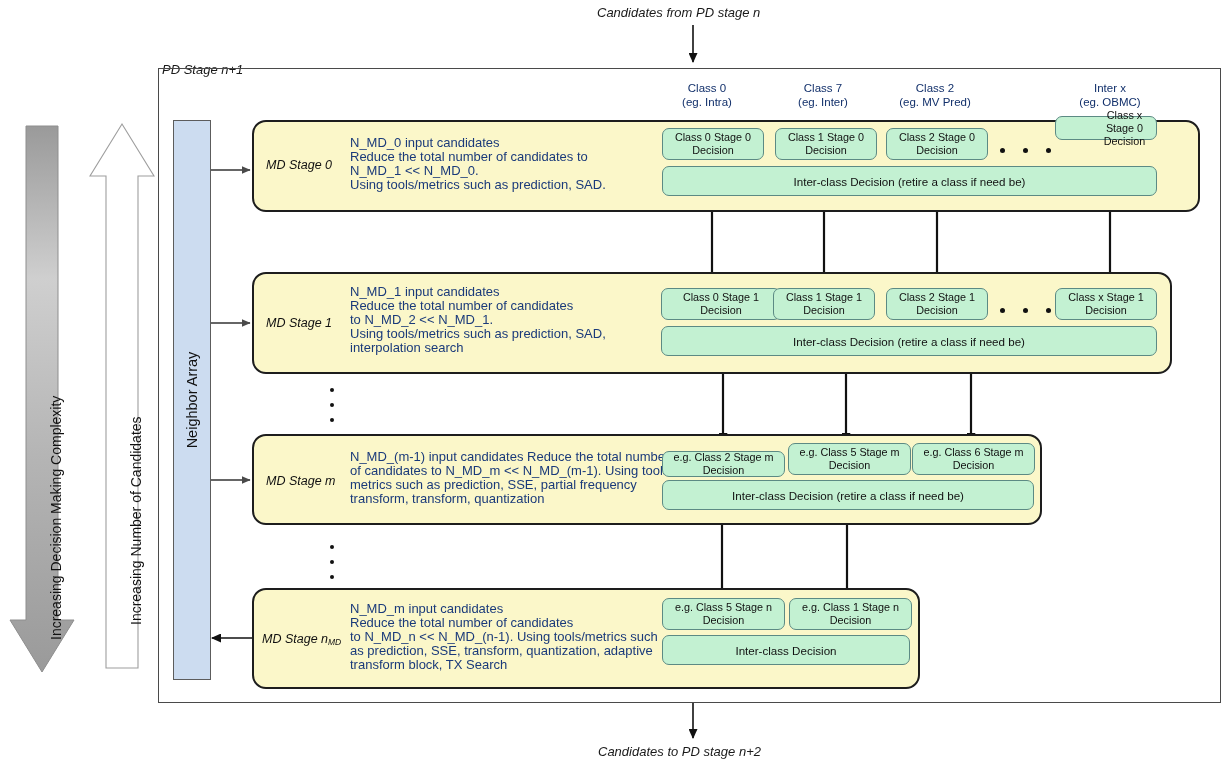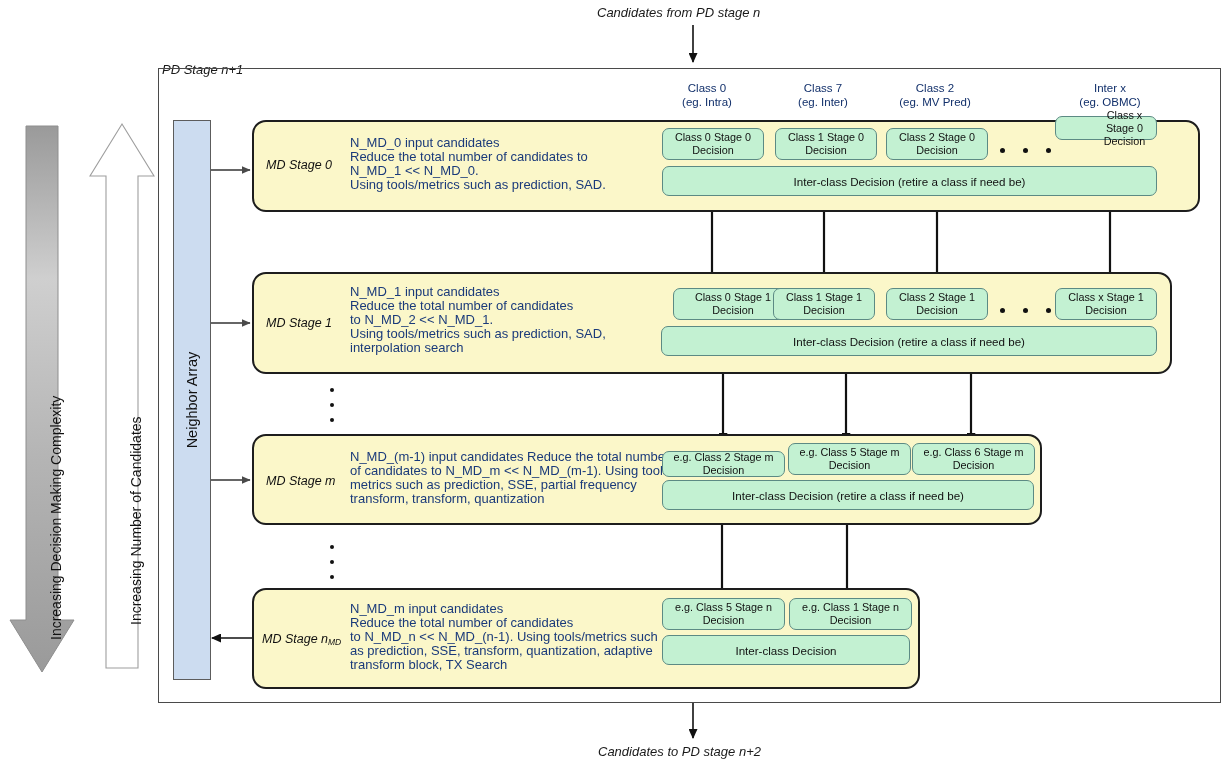--- a/index.html
+++ b/index.html
@@ -148,21 +148,21 @@
   </div>
 
 <div class="abs stage" style="left:252px;top:272px;width:920px;height:102px;">
   <span class="stage-name" style="left:12px;top:42px;">MD Stage 1</span>
   <span class="stage-desc" style="left:96px;top:11px;">N_MD_1 input candidates
 Reduce the total number of candidates
 to N_MD_2 &lt;&lt; N_MD_1.
 Using tools/metrics such as prediction, SAD,
 interpolation search</span>
 </div>
-<div class="dec" style="left:661px;top:288px;width:120px;height:32px;margin-left:12px;">Class 0 Stage 1 Decision</div>
+<div class="dec" style="left:661px;top:288px;width:120px;height:32px;">Class 0 Stage 1 Decision</div>
 <div class="dec" style="left:773px;top:288px;width:102px;height:32px;">Class 1 Stage 1 Decision</div>
 <div class="dec" style="left:886px;top:288px;width:102px;height:32px;">Class 2 Stage 1 Decision</div>
 <div class="hdots" style="left:1000px;top:308px;">
     <i></i>
     <i></i>
     <i></i>
   </div>
 <div class="dec" style="left:1055px;top:288px;width:102px;height:32px;">Class x Stage 1 Decision</div>
 <div class="inter" style="left:661px;top:326px;width:496px;height:30px;">Inter-class Decision (retire a class if need be)</div>
 

